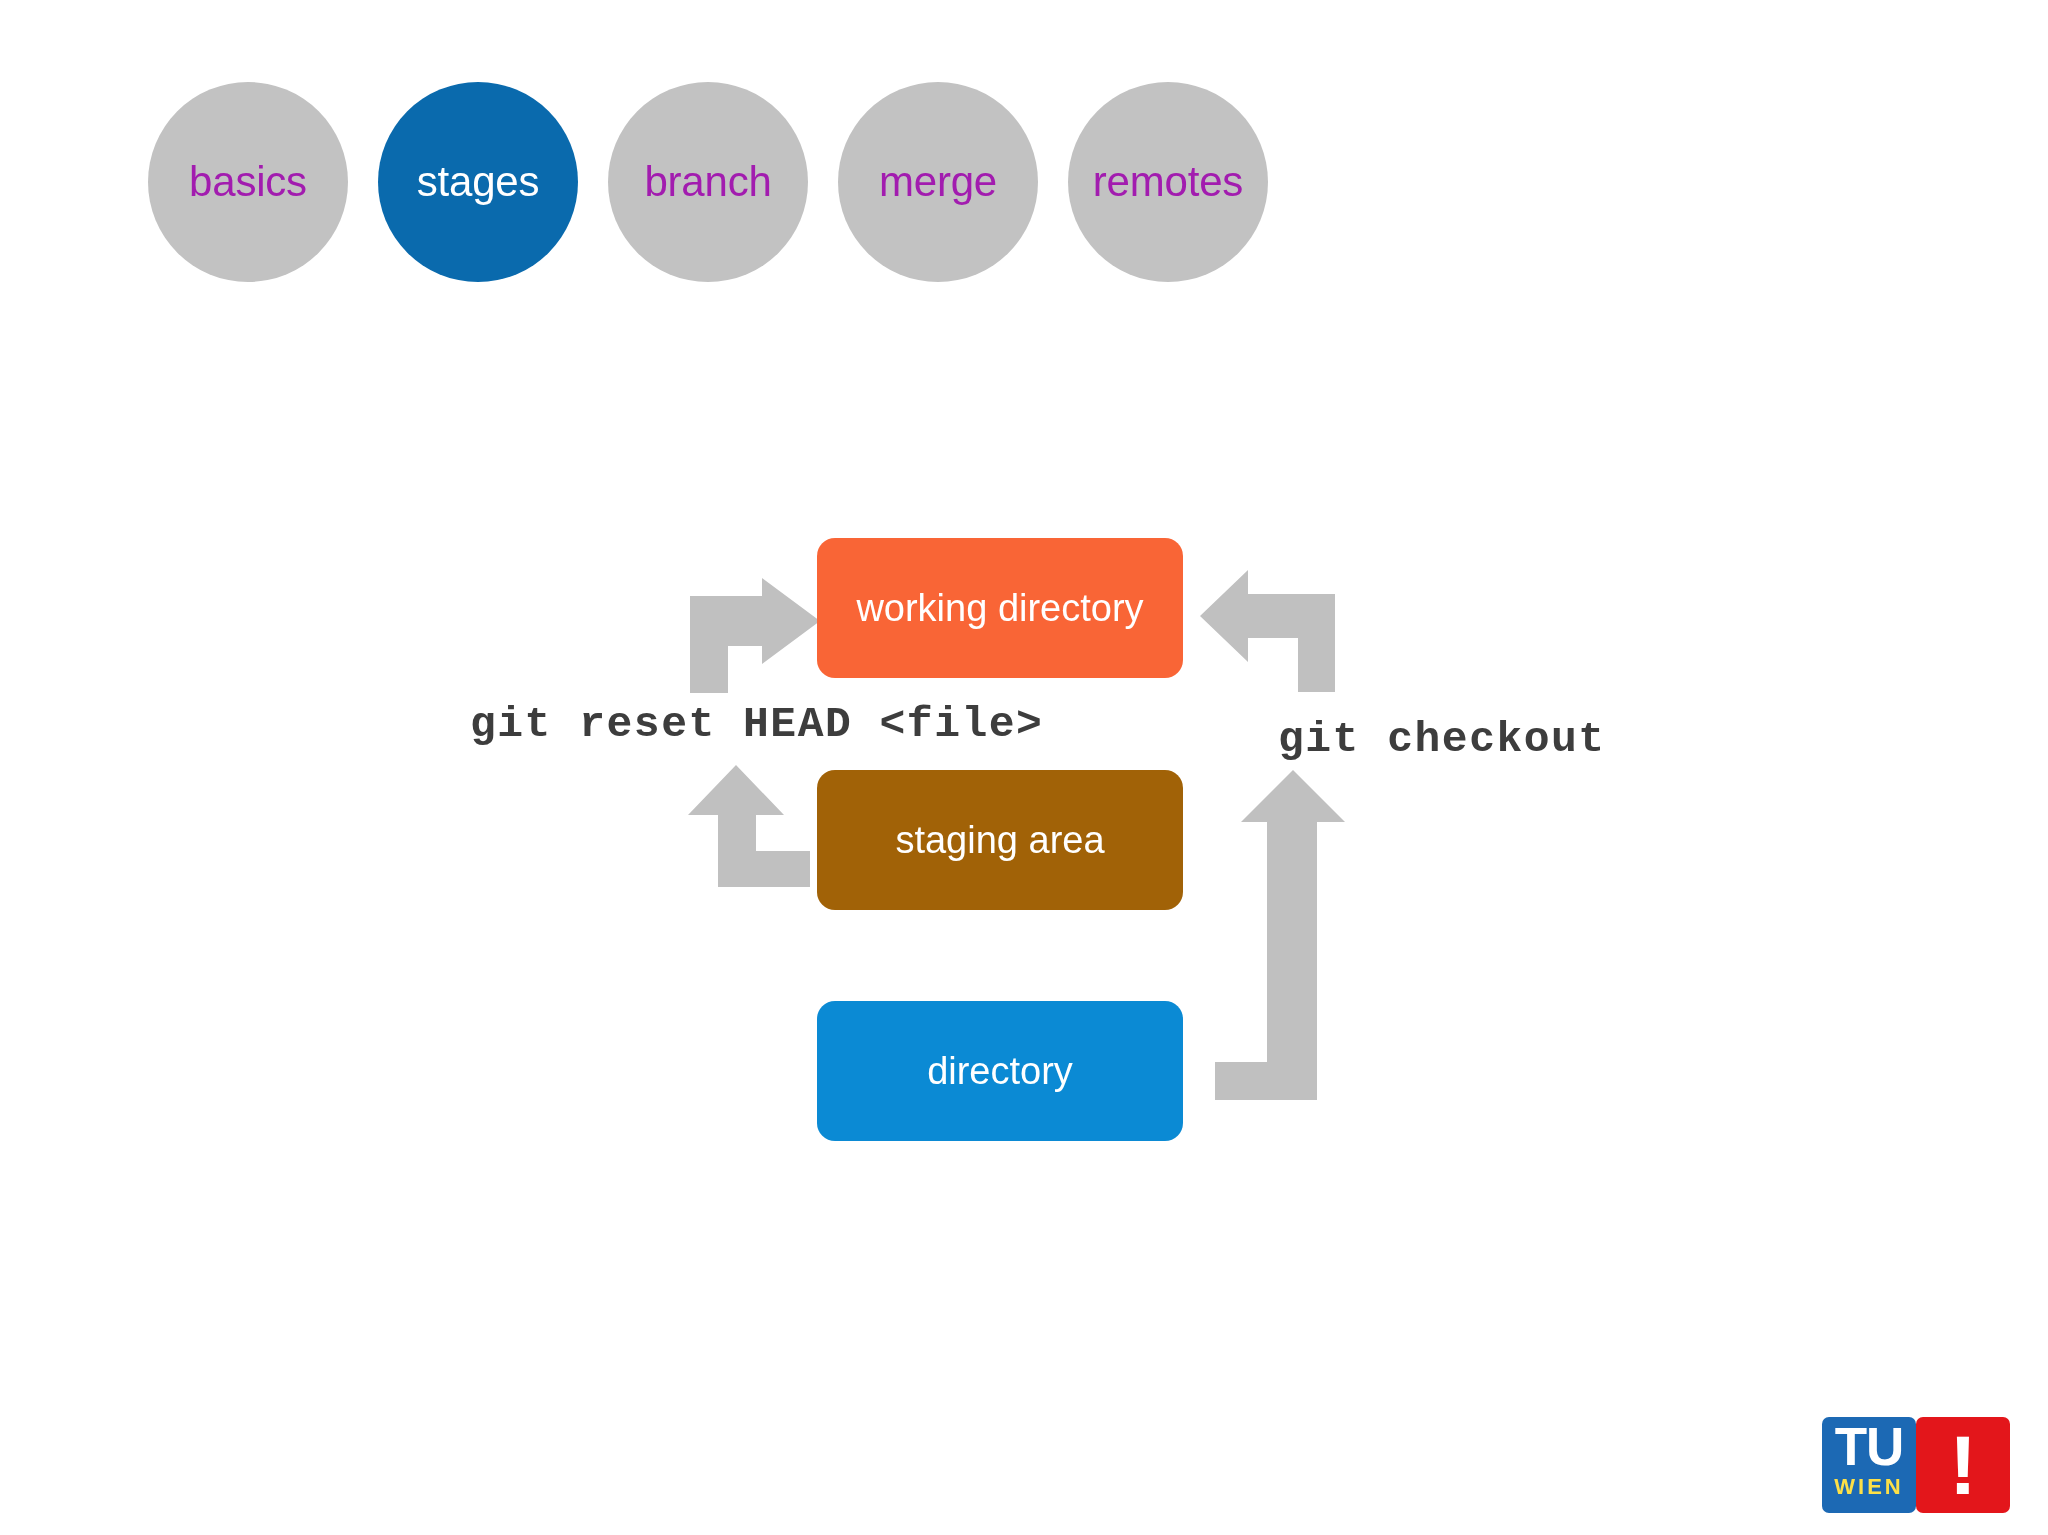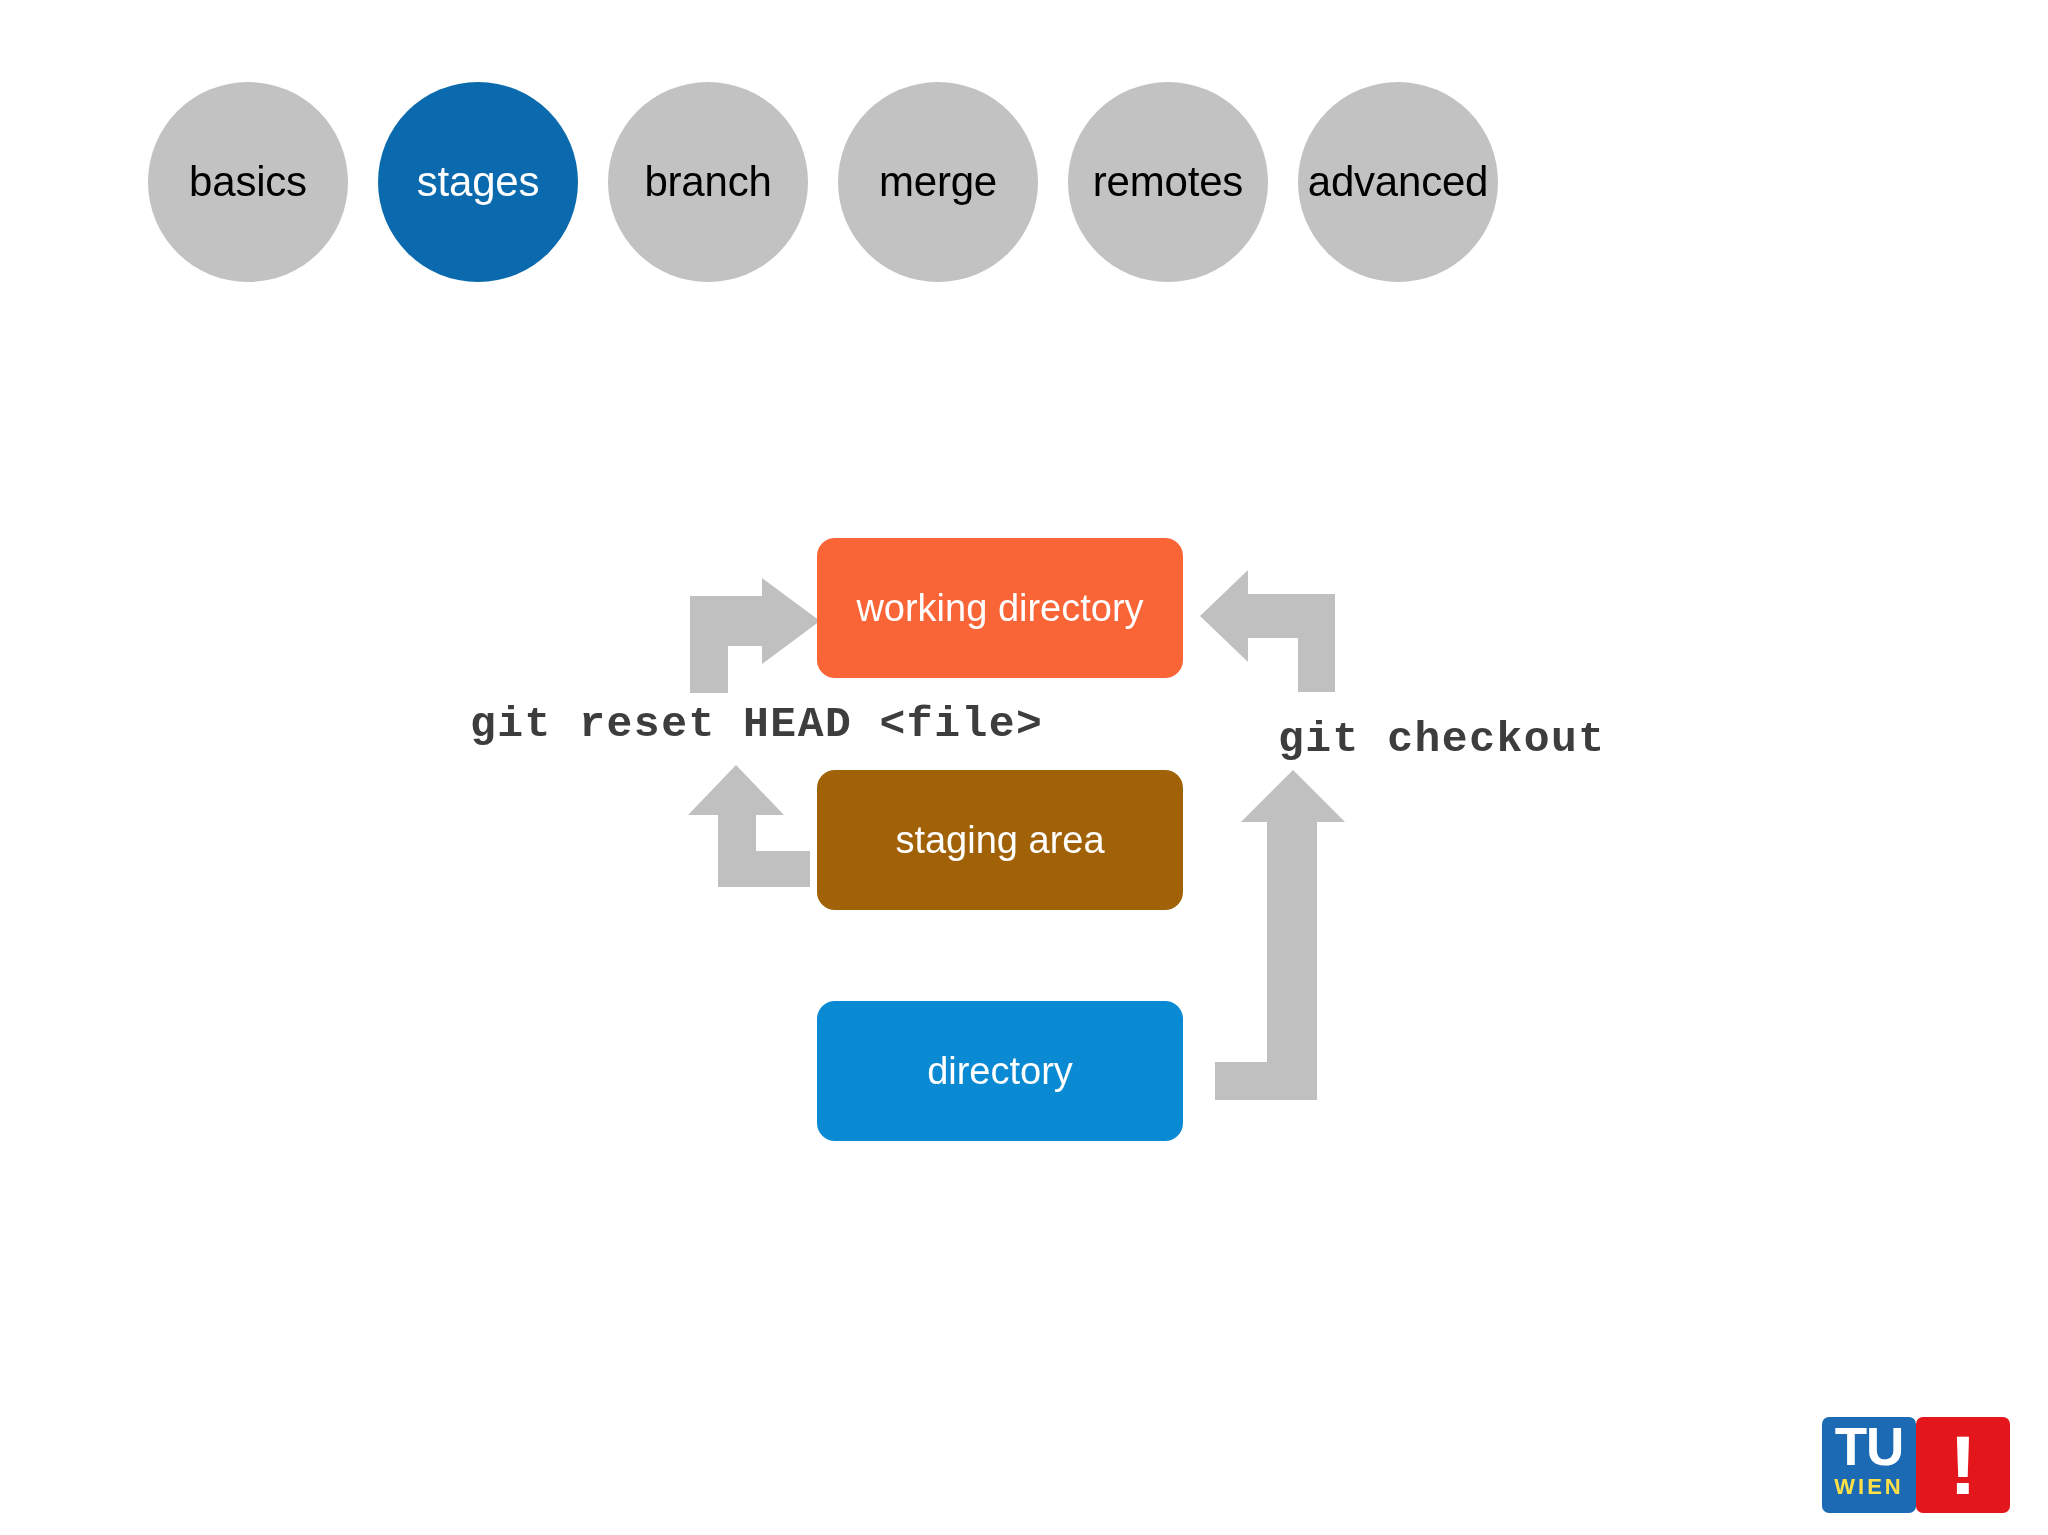--- a/index.html
+++ b/index.html
@@ -38,21 +38,21 @@
     align-items: center;
     justify-content: center;
   }
   .nav-circle.active {
     background: #0a6aad;
   }
   .nav-circle-label {
     font-family: "Liberation Sans", sans-serif;
     font-size: 42px;
     font-weight: 400;
-    color: #000000;
+    color: #a21caf;
     letter-spacing: -0.2px;
     white-space: nowrap;
   }
   .nav-circle.active .nav-circle-label {
     color: #ffffff;
   }
 
   
   .stage-box {
     position: absolute;
@@ -202,23 +202,20 @@
     </div>
 
     <div class="nav-circle" style="left:838px;">
       <span class="nav-circle-label">merge</span>
     </div>
 
     <div class="nav-circle" style="left:1068px;">
       <span class="nav-circle-label">remotes</span>
     </div>
 
-    <div class="nav-circle" style="left:1298px;">
-      <span class="nav-circle-label">advanced</span>
-    </div>
 
   </div>
 
   <svg class="arrow-svg" style="left:690px; top:578px;" width="130" height="115" viewBox="0 0 130 115">
     <path class="arrow-shape" d="M 0 18 L 52 18 L 52 78 L 0 78 L 0 115 L 0 115 L 0 18 Z" style="display:none"></path>
     <path class="arrow-shape" d="M 0 18
              L 72 18
              L 72 0
              L 130 43
              L 72 86

